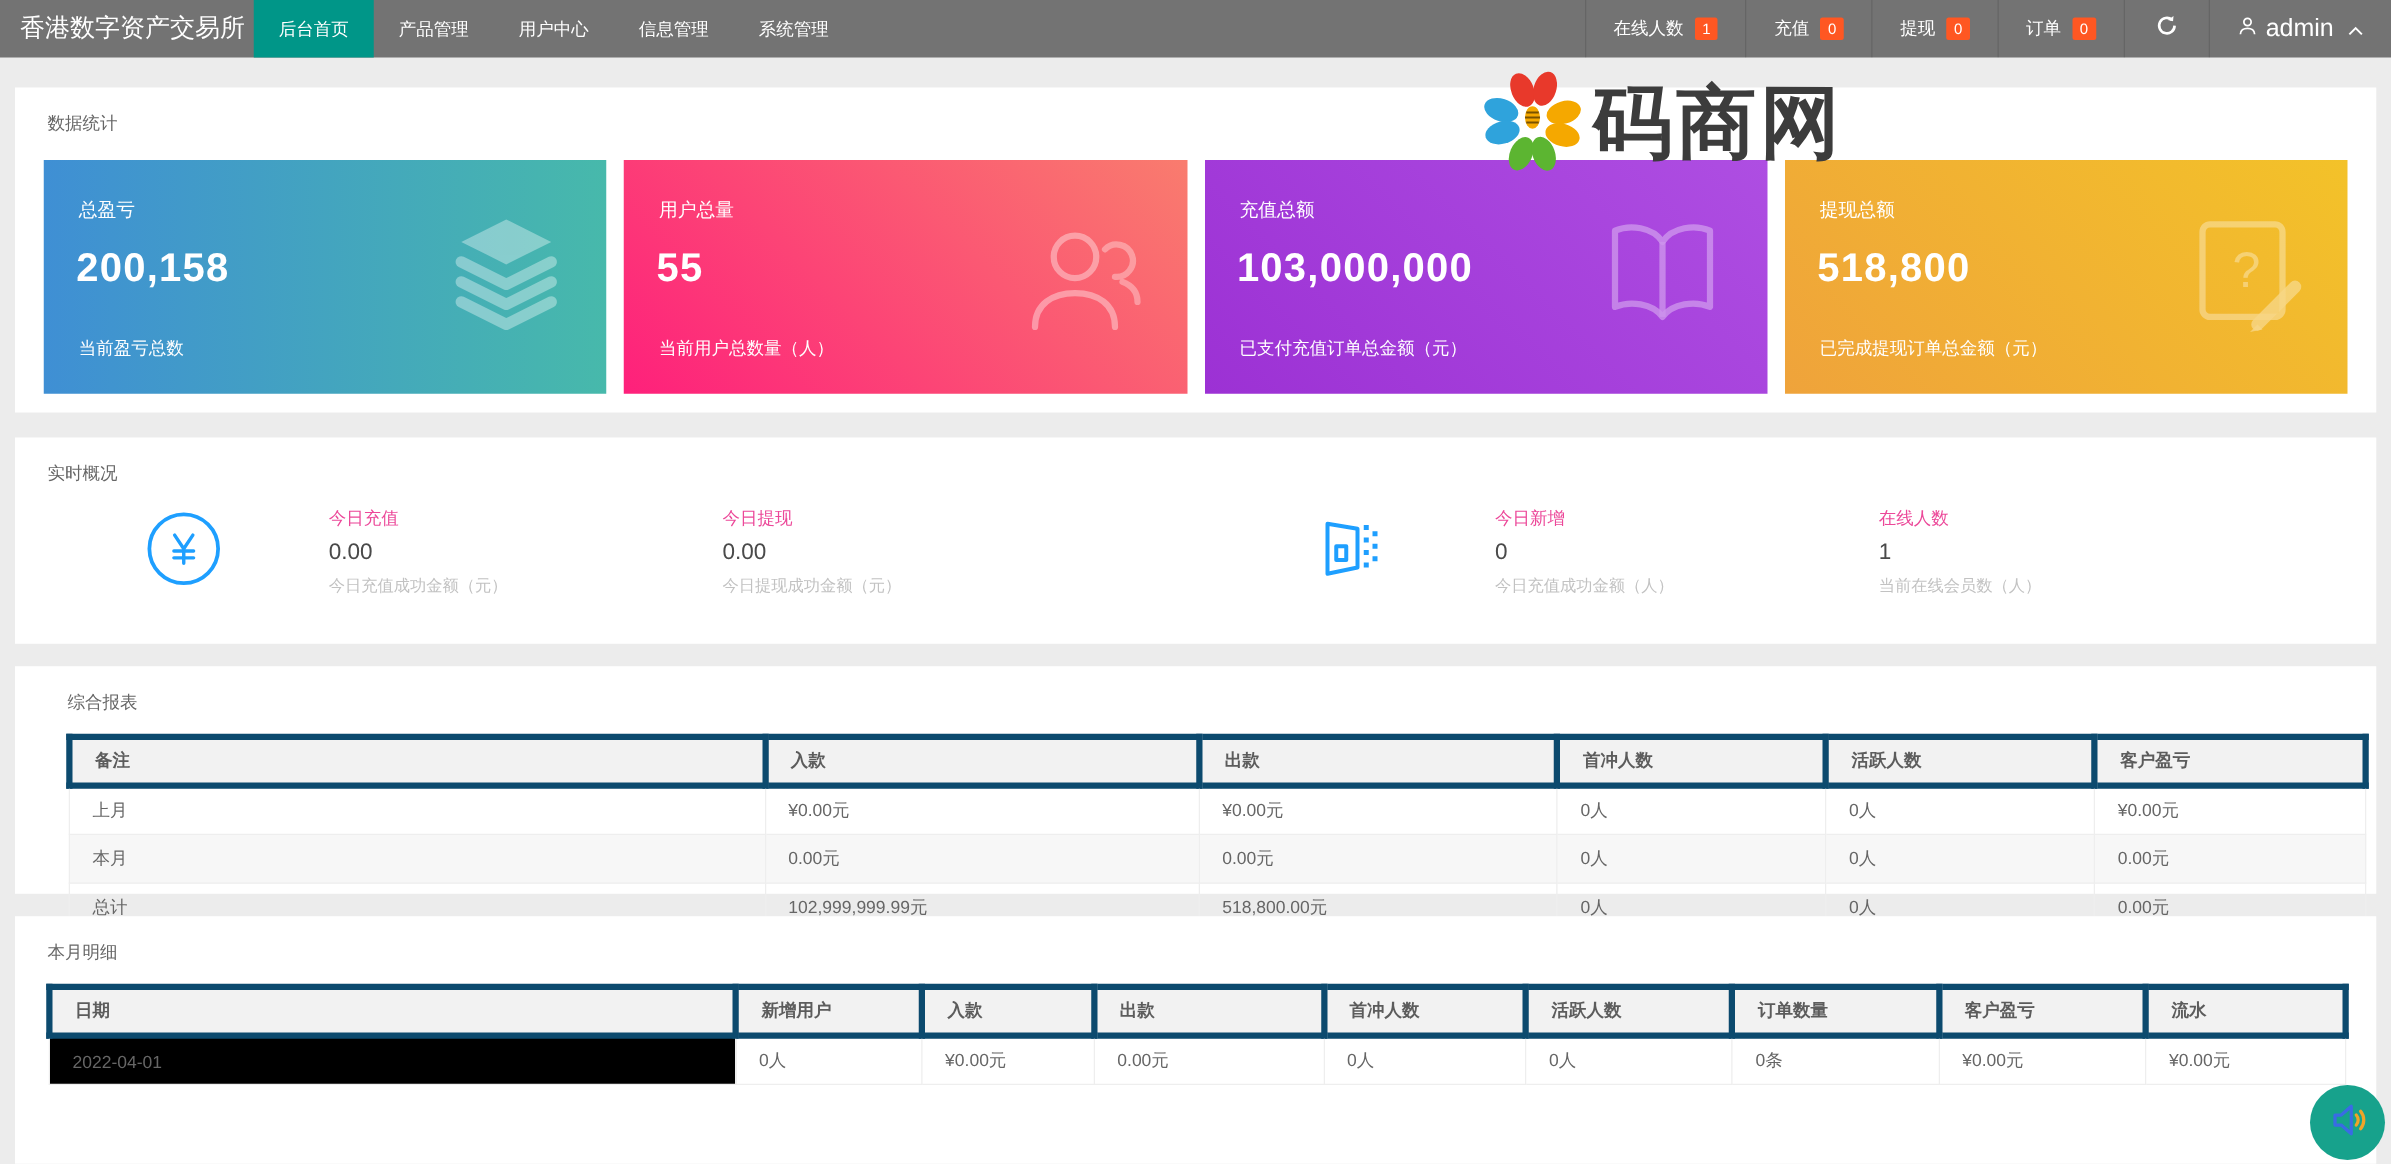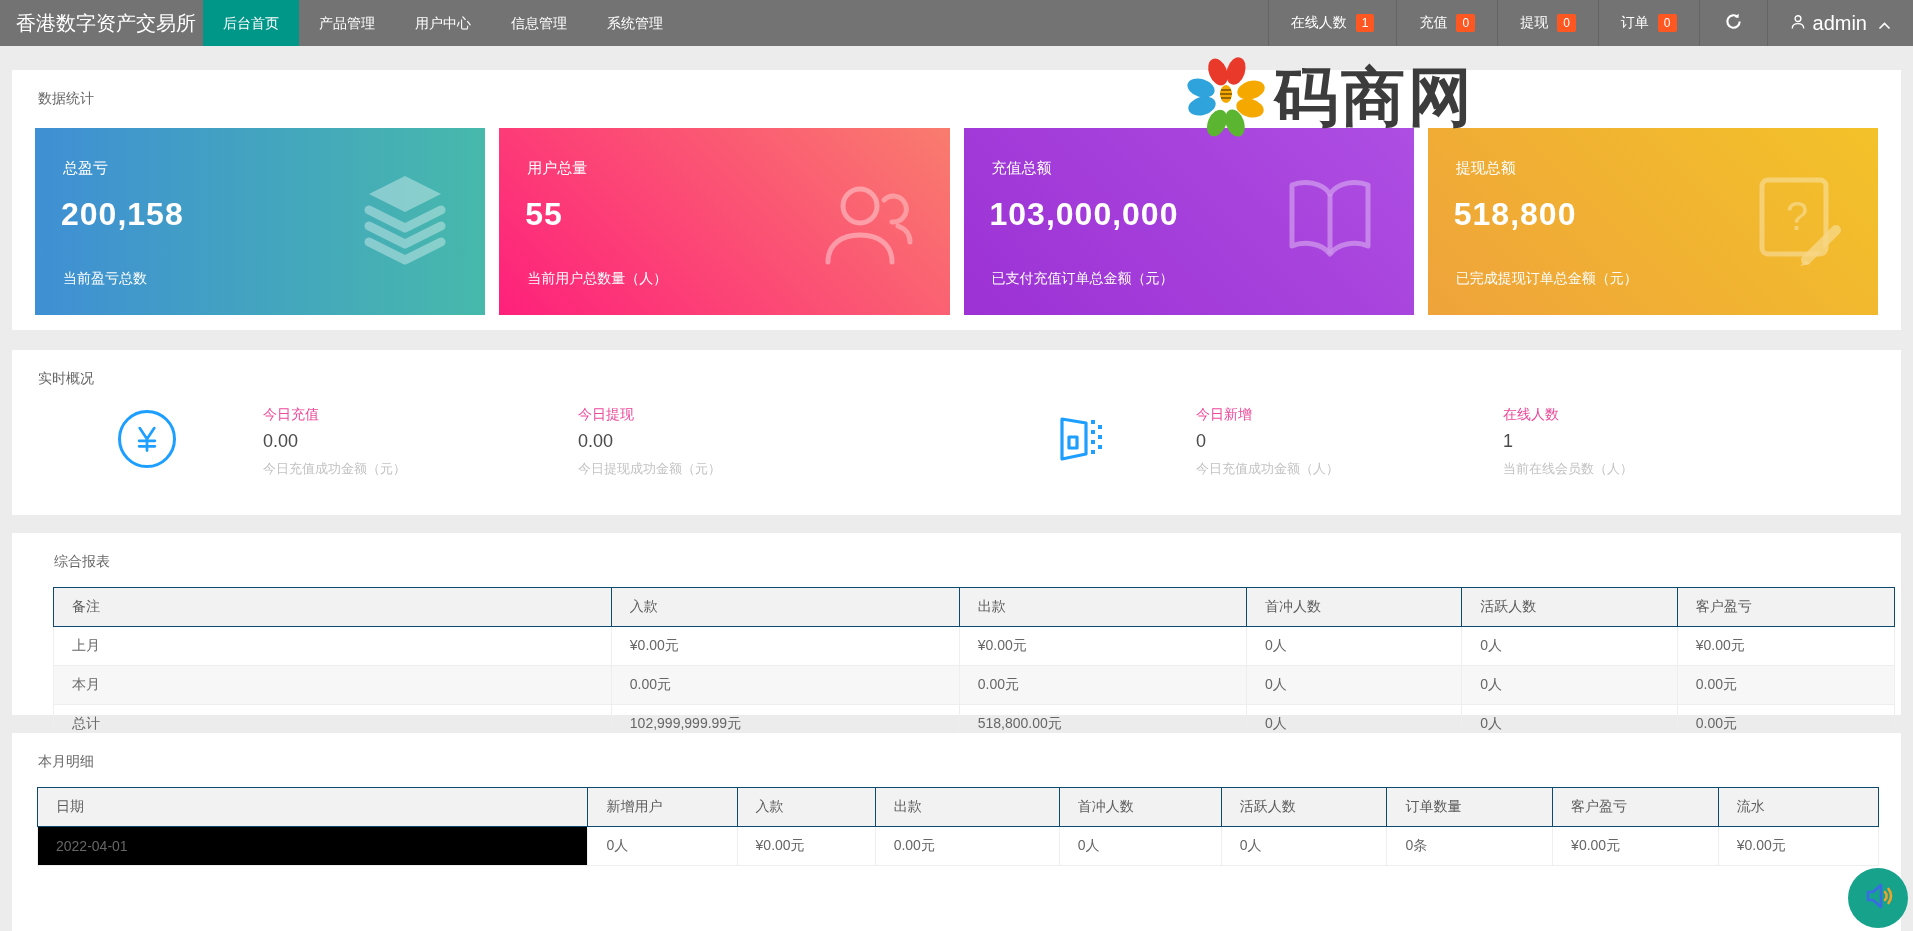--- a/index.html
+++ b/index.html
@@ -41,21 +41,21 @@
   #panel-realtime { margin-top:20px; height:165px; }
   .rt-abs { position:absolute; }
   .rt-stat .rt-label { font-size:14px; color:#ec4899; }
   .rt-stat .rt-value { font-size:18px; color:#4a4a4a; margin-top:7px; }
   .rt-stat .rt-desc { font-size:13px; color:#c2c2c2; margin-top:8px; }
   .yen-circle { width:58px; height:58px; border:3px solid #1E9FFF; border-radius:50%; display:flex; align-items:center; justify-content:center; }
 
   #panel-summary { margin-top:18px; height:182px;padding-left:16px; }
   #panel-detail { margin-top:18px; height:200px; }
   table { border-collapse:collapse; table-layout:fixed; width:1842px; margin:16px 25px 0; font-size:14px; }
-  th { background:#f2f2f2; font-weight:normal; text-align:left; height:39px; padding:0 0 0 18px; border:1px solid #0c4a6e; color:#5c5c5c; }
+  th { background:#f2f2f2; font-weight:bold; text-align:left; height:39px; padding:0 0 0 18px; border:5px solid #0c4a6e; color:#5c5c5c; }
   td { height:39px; padding:0 0 0 18px; border:1px solid #eee; color:#666; }
   tbody tr:nth-child(even) td { background:#f7f7f7; }
 
   
   .float-btn { position:absolute; left:1848px; top:868px; width:60px; height:60px; border-radius:50%;
     background:#17A28C; display:flex; align-items:center; justify-content:center; cursor:pointer; z-index:20; }
 </style>
 </head>
 <body>
 

